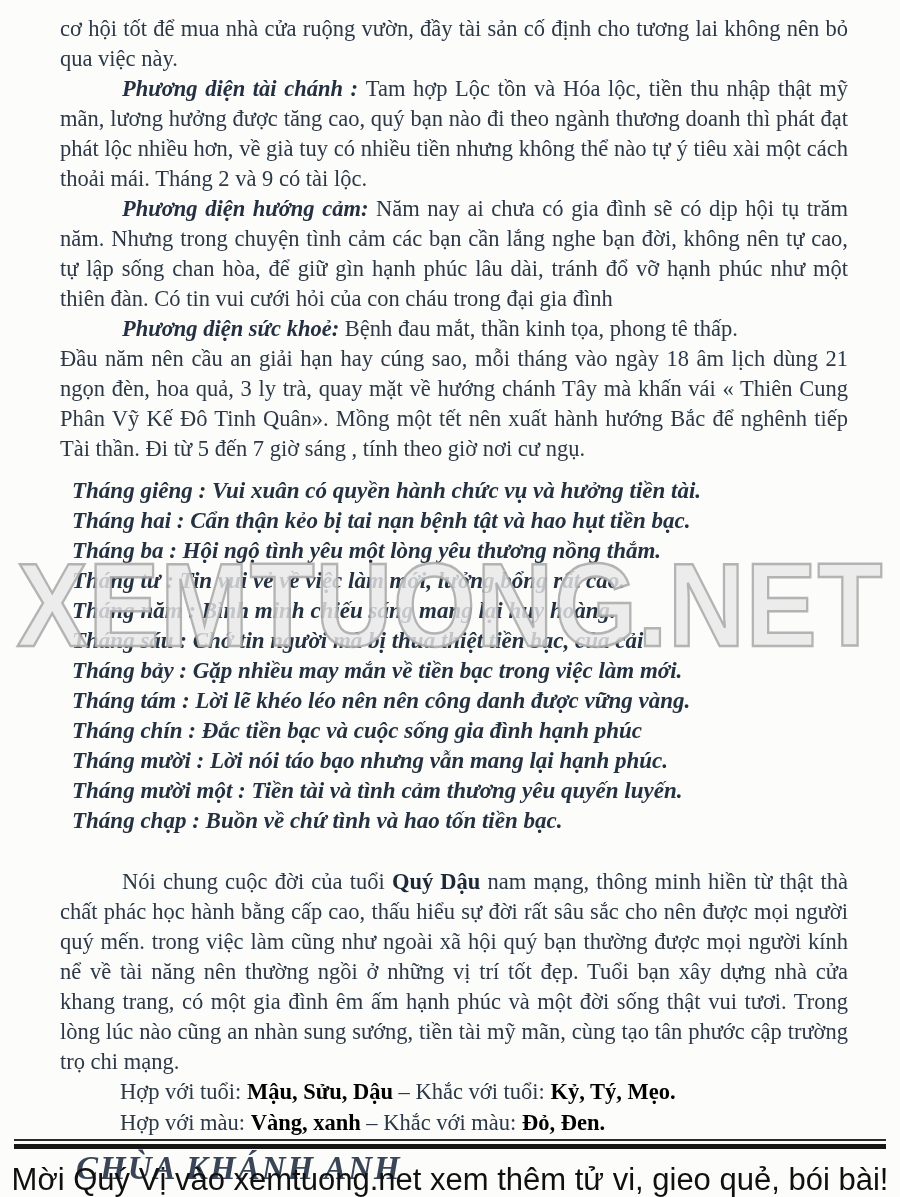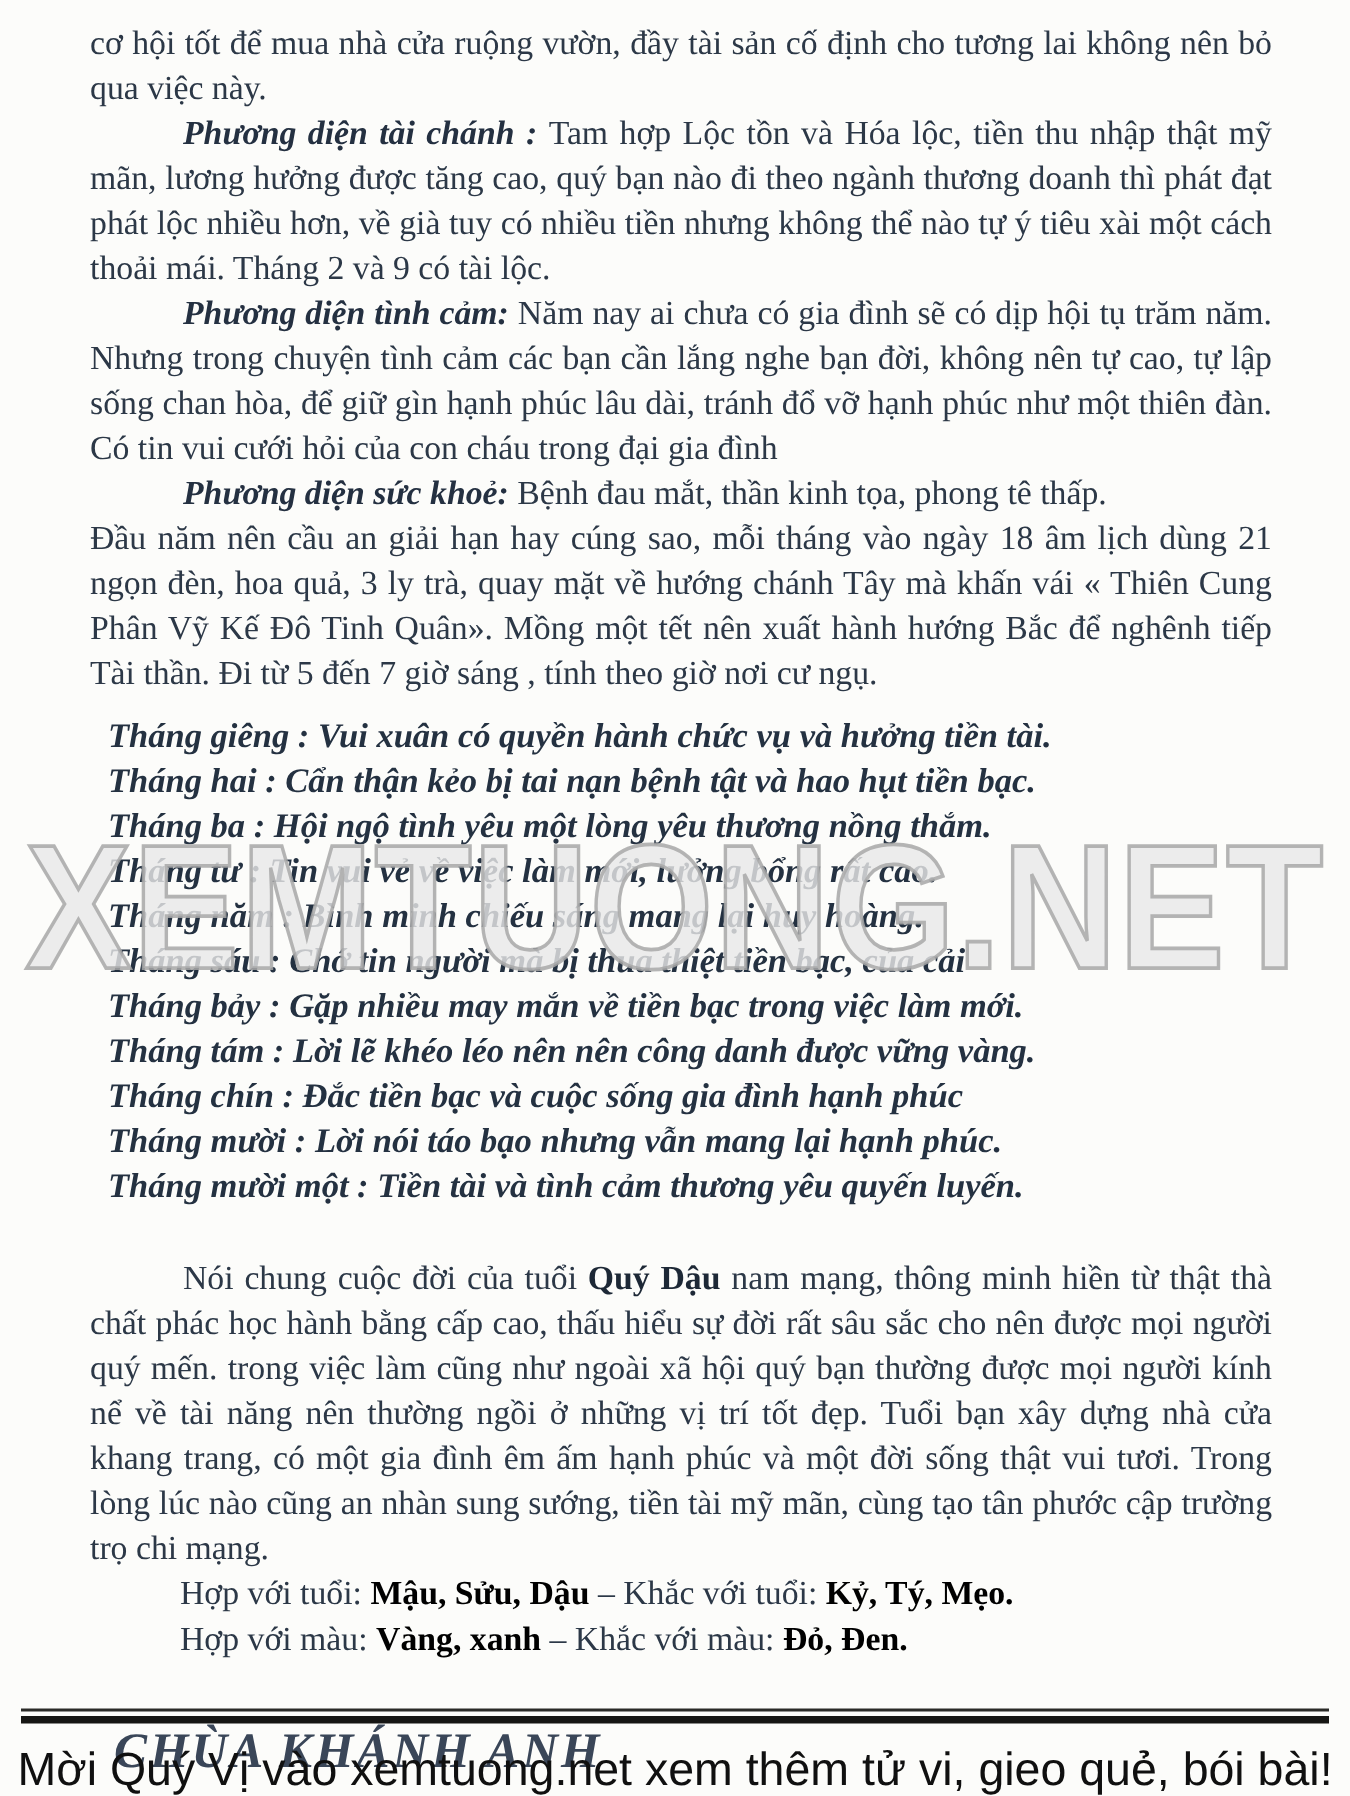--- a/index.html
+++ b/index.html
@@ -71,38 +71,39 @@
 <body>
 
 <div class="page">
 
   <div class="content">
 
     <p class="para">cơ hội tốt để mua nhà cửa ruộng vườn, đầy tài sản cố định cho tương lai không nên bỏ qua việc này.</p>
 
     <p class="para indent"><span class="lead">Phương diện tài chánh : </span><span>Tam hợp Lộc tồn và Hóa lộc, tiền thu nhập thật mỹ mãn, lương hưởng được tăng cao, quý bạn nào đi theo ngành thương doanh thì phát đạt phát lộc nhiều hơn, về già tuy có nhiều tiền nhưng không thể nào tự ý tiêu xài một cách thoải mái. Tháng 2 và 9 có tài lộc.</span></p>
 
-    <p class="para indent"><span class="lead">Phương diện tình cảm: </span><span>Năm nay ai chưa có gia đình sẽ có dịp hội tụ trăm năm. Nhưng trong chuyện tình cảm các bạn cần lắng nghe bạn đời, không nên tự cao, tự lập sống chan hòa, để giữ gìn hạnh phúc lâu dài, tránh đổ vỡ hạnh phúc như một thiên đàn. Có tin vui cưới hỏi của con cháu trong đại gia đình</span></p>
+    <p class="para indent"><span class="lead">Phương diện hướng cảm: </span><span>Năm nay ai chưa có gia đình sẽ có dịp hội tụ trăm năm. Nhưng trong chuyện tình cảm các bạn cần lắng nghe bạn đời, không nên tự cao, tự lập sống chan hòa, để giữ gìn hạnh phúc lâu dài, tránh đổ vỡ hạnh phúc như một thiên đàn. Có tin vui cưới hỏi của con cháu trong đại gia đình</span></p>
 
     <p class="para indent"><span class="lead">Phương diện sức khoẻ: </span><span>Bệnh đau mắt, thần kinh tọa, phong tê thấp.</span></p>
 
     <p class="para">Đầu năm nên cầu an giải hạn hay cúng sao, mỗi tháng vào ngày 18 âm lịch dùng 21 ngọn đèn, hoa quả, 3 ly trà, quay mặt về hướng chánh Tây mà khấn vái « Thiên Cung Phân Vỹ Kế Đô Tinh Quân». Mồng một tết nên xuất hành hướng Bắc để nghênh tiếp Tài thần. Đi từ 5 đến 7 giờ sáng , tính theo giờ nơi cư ngụ.</p>
 
     <div class="months" id="months">
         <div class="month-line">Tháng giêng : Vui xuân có quyền hành chức vụ và hưởng tiền tài.</div>
         <div class="month-line">Tháng hai : Cẩn thận kẻo bị tai nạn bệnh tật và hao hụt tiền bạc.</div>
         <div class="month-line">Tháng ba : Hội ngộ tình yêu một lòng yêu thương nồng thắm.</div>
         <div class="month-line">Tháng tư : Tin vui vẻ về việc làm mới, lưởng bổng rất cao.</div>
         <div class="month-line">Tháng năm : Bình minh chiếu sáng mang lại huy hoàng.</div>
         <div class="month-line">Tháng sáu : Chớ tin người mà bị thua thiệt tiền bạc, của cải</div>
         <div class="month-line">Tháng bảy : Gặp nhiều may mắn về tiền bạc trong việc làm mới.</div>
         <div class="month-line">Tháng tám : Lời lẽ khéo léo nên nên công danh được vững vàng.</div>
         <div class="month-line">Tháng chín : Đắc tiền bạc và cuộc sống gia đình hạnh phúc</div>
         <div class="month-line">Tháng mười : Lời nói táo bạo nhưng vẫn mang lại hạnh phúc.</div>
         <div class="month-line">Tháng mười một : Tiền tài và tình cảm thương yêu quyến luyến.</div>
+        <div class="month-line">Tháng chạp : Buồn về chứ tình và hao tốn tiền bạc.</div>
       </div>
 
     <p class="para indent summary"><span>Nói chung cuộc đời của tuổi </span><b>Quý Dậu</b><span> nam mạng, thông minh hiền từ thật thà chất phác học hành bằng cấp cao, thấu hiểu sự đời rất sâu sắc cho nên được mọi người quý mến. trong việc làm cũng như ngoài xã hội quý bạn thường được mọi người kính nể về tài năng nên thường ngồi ở những vị trí tốt đẹp. Tuổi bạn xây dựng nhà cửa khang trang, có một gia đình êm ấm hạnh phúc và một đời sống thật vui tươi. Trong lòng lúc nào cũng an nhàn sung sướng, tiền tài mỹ mãn, cùng tạo tân phước cập trường trọ chi mạng.</span></p>
 
     <div class="compat" id="compat">
         <div class="compat-line"><span>Hợp với tuổi: </span><b>Mậu, Sửu, Dậu</b><span> – Khắc với tuổi: </span><b>Kỷ, Tý, Mẹo.</b></div>
         <div class="compat-line"><span>Hợp với màu: </span><b>Vàng, xanh</b><span> – Khắc với màu: </span><b>Đỏ, Đen.</b></div>
       </div>
 
   </div>

